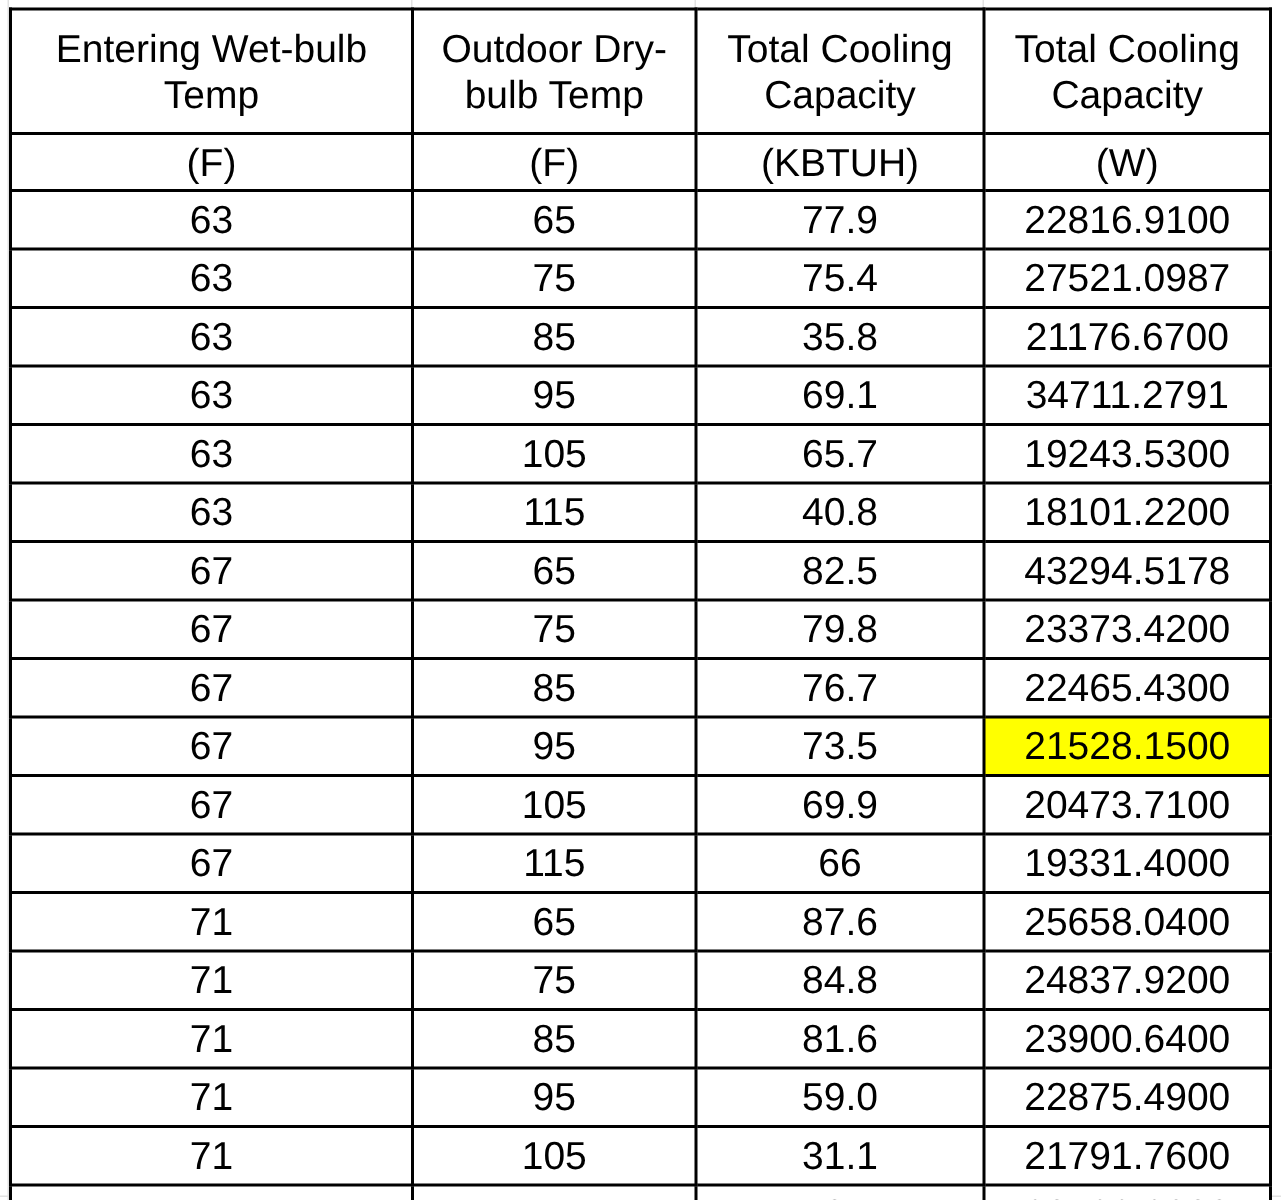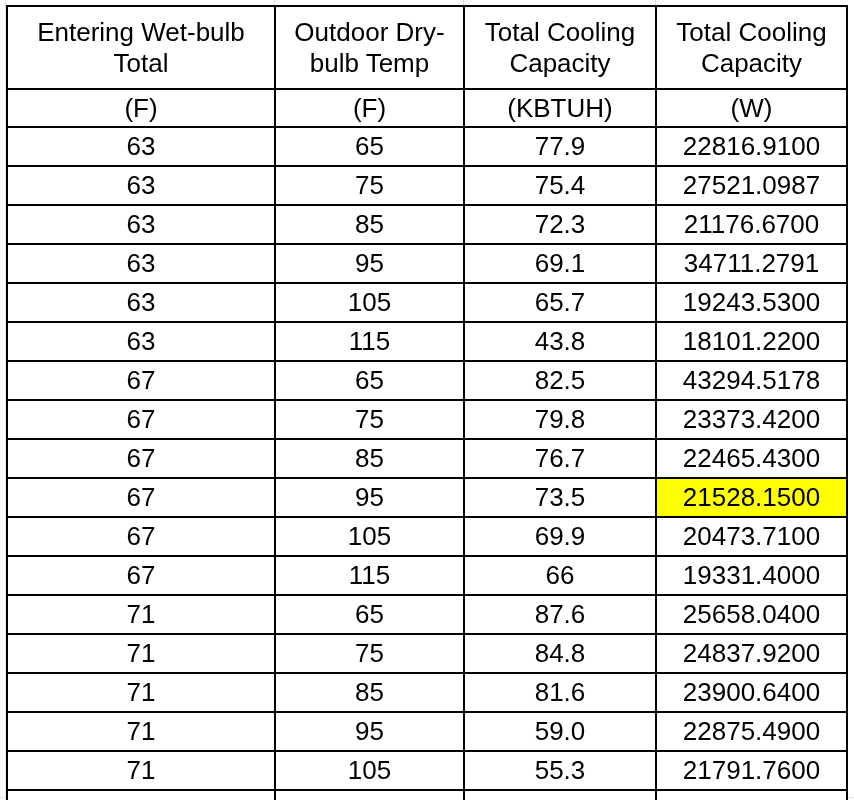--- a/index.html
+++ b/index.html
@@ -103,21 +103,21 @@
       <colgroup>
         <col class="c0">
         <col class="c1">
         <col class="c2">
         <col class="c3">
       </colgroup>
       <tbody id="table-body">
           <tr class="header-row">
             <td>
               <div>Entering Wet-bulb</div>
-              <div>Total</div>
+              <div>Temp</div>
             </td>
             <td>
               <div>Outdoor Dry-</div>
               <div>bulb Temp</div>
             </td>
             <td>
               <div>Total Cooling</div>
               <div>Capacity</div>
             </td>
             <td>
@@ -139,39 +139,39 @@
           </tr>
           <tr class="data-row">
             <td>63</td>
             <td>75</td>
             <td>75.4</td>
             <td>27521.0987</td>
           </tr>
           <tr class="data-row">
             <td>63</td>
             <td>85</td>
-            <td>72.3</td>
+            <td>35.8</td>
             <td>21176.6700</td>
           </tr>
           <tr class="data-row">
             <td>63</td>
             <td>95</td>
             <td>69.1</td>
             <td>34711.2791</td>
           </tr>
           <tr class="data-row">
             <td>63</td>
             <td>105</td>
             <td>65.7</td>
             <td>19243.5300</td>
           </tr>
           <tr class="data-row">
             <td>63</td>
             <td>115</td>
-            <td>43.8</td>
+            <td>40.8</td>
             <td>18101.2200</td>
           </tr>
           <tr class="data-row">
             <td>67</td>
             <td>65</td>
             <td>82.5</td>
             <td>43294.5178</td>
           </tr>
           <tr class="data-row">
             <td>67</td>
@@ -223,21 +223,21 @@
           </tr>
           <tr class="data-row">
             <td>71</td>
             <td>95</td>
             <td>59.0</td>
             <td>22875.4900</td>
           </tr>
           <tr class="data-row">
             <td>71</td>
             <td>105</td>
-            <td>55.3</td>
+            <td>31.1</td>
             <td>21791.7600</td>
           </tr>
           <tr class="data-row">
             <td>71</td>
             <td>115</td>
             <td>70.1</td>
             <td>20532.2900</td>
           </tr>
         </tbody>
     </table>

